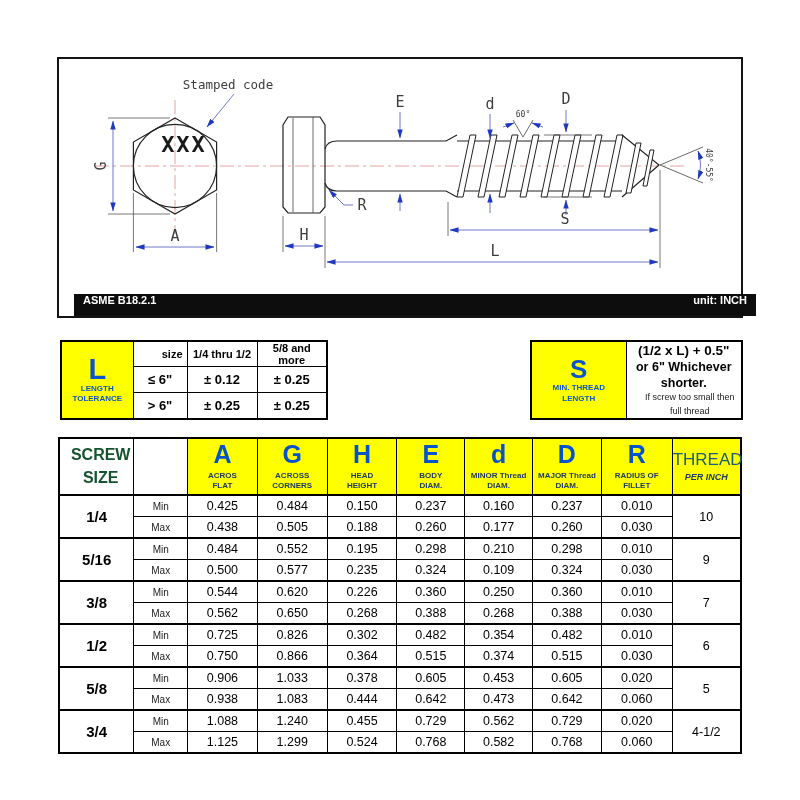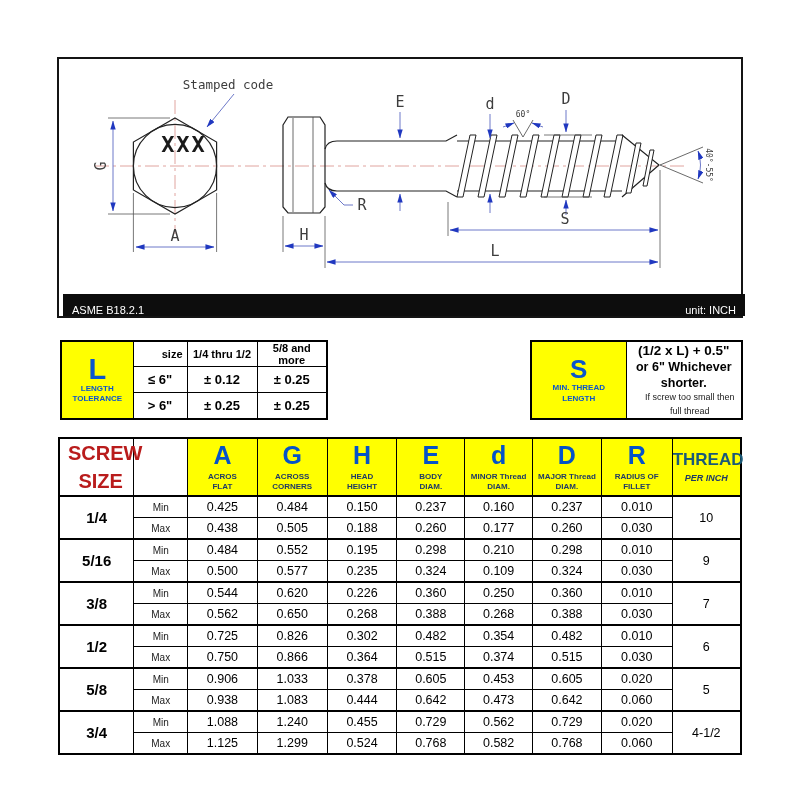--- a/index.html
+++ b/index.html
@@ -3,23 +3,23 @@
 <meta charset="utf-8">
 <style>
   html,body{margin:0;padding:0;background:#fff;}
   .page{position:relative;width:800px;height:800px;background:#ffffff;
         font-family:"Liberation Sans",sans-serif;color:#000;overflow:hidden;}
 
   
   .draw-panel{position:absolute;left:57px;top:57px;width:686px;height:261px;
               border:2px solid #141414;box-sizing:border-box;background:#fff;}
   .drawing{position:absolute;left:0;top:0;}
-  .asme-bar{position:absolute;left:4px;bottom:0;width:100%;height:22px;background:#0d0d0d;
-            color:#fff;display:flex;justify-content:space-between;align-items:flex-end;
-            padding:0 9px;box-sizing:border-box;font-size:11px;font-weight:normal;}
+  .asme-bar{position:absolute;left:15px;bottom:0;width:100%;height:22px;background:#0d0d0d;
+            color:#fff;display:flex;justify-content:space-between;align-items:flex-start;
+            padding:0 9px;box-sizing:border-box;font-size:11px;font-weight:bold;}
 
   .part{stroke:#222;stroke-width:1.2;fill:none;}
   .thin{stroke:#444;stroke-width:0.8;fill:none;}
   .strip{fill:#fff;stroke:#222;stroke-width:1;}
   .ext{stroke:#555;stroke-width:0.8;fill:none;}
   .dim{stroke:#6d79c9;stroke-width:1;fill:none;}
   .cl{stroke:#dc9a94;stroke-width:0.9;fill:none;stroke-dasharray:14 4 3 4;}
   .dlabel{font-family:"DejaVu Sans Mono",monospace;font-size:15px;fill:#3d3d3d;text-anchor:middle;}
   .dlabel-sm{font-family:"DejaVu Sans Mono",monospace;font-size:12.5px;fill:#3d3d3d;text-anchor:middle;}
   .dlabel-xs{font-family:"DejaVu Sans Mono",monospace;font-size:8px;fill:#3d3d3d;text-anchor:middle;}
@@ -46,24 +46,24 @@
   .formula3{font-size:9px;font-weight:500;color:#222;line-height:1.5;padding-left:12px;}
 
   
   .main-table{position:absolute;left:58px;top:437px;width:684px;border:2.5px solid #000;table-layout:fixed;}
   .main-table td{border:1.5px solid #000;text-align:center;vertical-align:middle;padding:0;box-sizing:border-box;}
   .main-table tr.h{height:57px;}
   .main-table tr.r{height:21.5px;}
   .main-table tr.h td{border-bottom:2.5px solid #000;}
   .main-table tr.grp td{border-top:2.5px solid #000;}
   .yc{background:#ffff00;}
-  .screw-size-h{font-size:20px;font-weight:bold;color:#b91c1c;line-height:1.4;margin-left:8px;}
+  .screw-size-h{font-size:16px;font-weight:bold;color:#14532d;line-height:1.4;margin-left:8px;}
   .letter{font-size:25px;font-weight:bold;color:#0553c8;line-height:1;}
   .colcap{font-size:8px;font-weight:bold;color:#1f3a66;line-height:1.25;margin-top:4px;}
-  .thread-h{font-size:17px;font-weight:bold;color:#1b5a78;line-height:1.1;}
+  .thread-h{font-size:17px;font-weight:normal;color:#1b5a78;line-height:1.1;}
   .thread-sub{font-size:9px;font-weight:bold;color:#1f3a66;margin-top:3px;font-style:italic;}
   .size{font-size:15px;font-weight:bold;}
   .mm{font-size:10px;color:#222;}
   .val{font-size:12.5px;}
   .tpi{font-size:12.5px;}
 </style>
 </head>
 <body>
 
 <div class="page">

